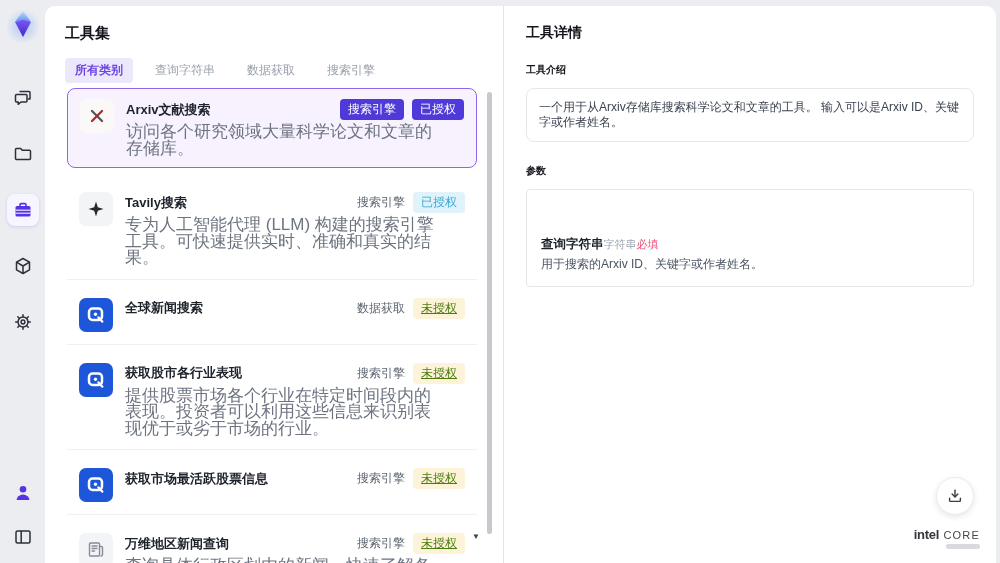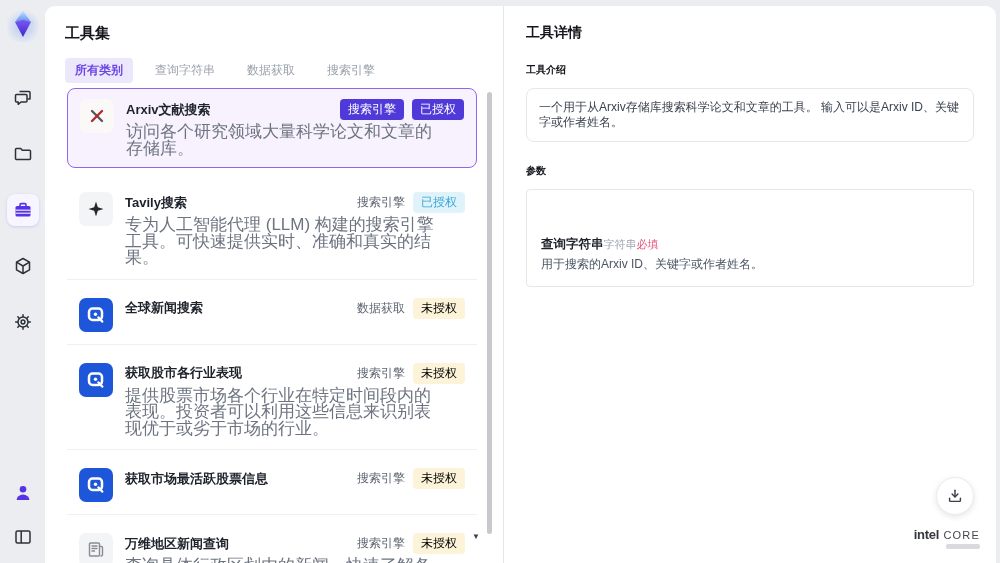--- a/index.html
+++ b/index.html
@@ -34,21 +34,21 @@
   .tool-icon.white { background:#fbf8f8; }
   .tool-body { flex:1; min-width:0; }
   .tool-head { display:flex; align-items:center; gap:8px; }
   .tool-title { font-size:13px; font-weight:bold; color:#1d222b; white-space:nowrap; }
   .tool-tags { margin-left:auto; display:flex; align-items:center; gap:8px; }
   .tool-desc { margin-top:4px; width:312px; font-size:17px; line-height:16.5px; color:#6d7480; }
   .badge { font-size:12px; border-radius:4px; padding:2px 8px; white-space:nowrap; }
   .badge-solid { background:#4f39d8; color:#ffffff; }
   .tag-cat { font-size:12px; color:#5f6672; white-space:nowrap; }
   .badge-ok { background:#e1f3fa; color:#3aa7d6; }
-  .badge-no { background:#fcf3d8; color:#000000; }
+  .badge-no { background:#fcf3d8; color:#4d7c0f;text-decoration:underline; }
 
   .scrollbar { position:absolute; left:442px; top:84px; width:5px; height:468px; }
   .scroll-thumb { position:absolute; left:0; top:2px; width:5px; height:442px; background:#c7c9ce; border-radius:3px; }
   .scroll-hint { position:absolute; left:427px; top:526px; font-size:8px; color:#3c4048; }
 
   
   .details { position:absolute; left:459px; top:0; width:492px; height:557px; padding:18px 22px; }
   .details-title { font-size:14px; font-weight:bold; color:#14161c; }
   .section-head { font-size:10px; font-weight:bold; color:#14161c; }
   .intro-head { margin-top:21px; }

